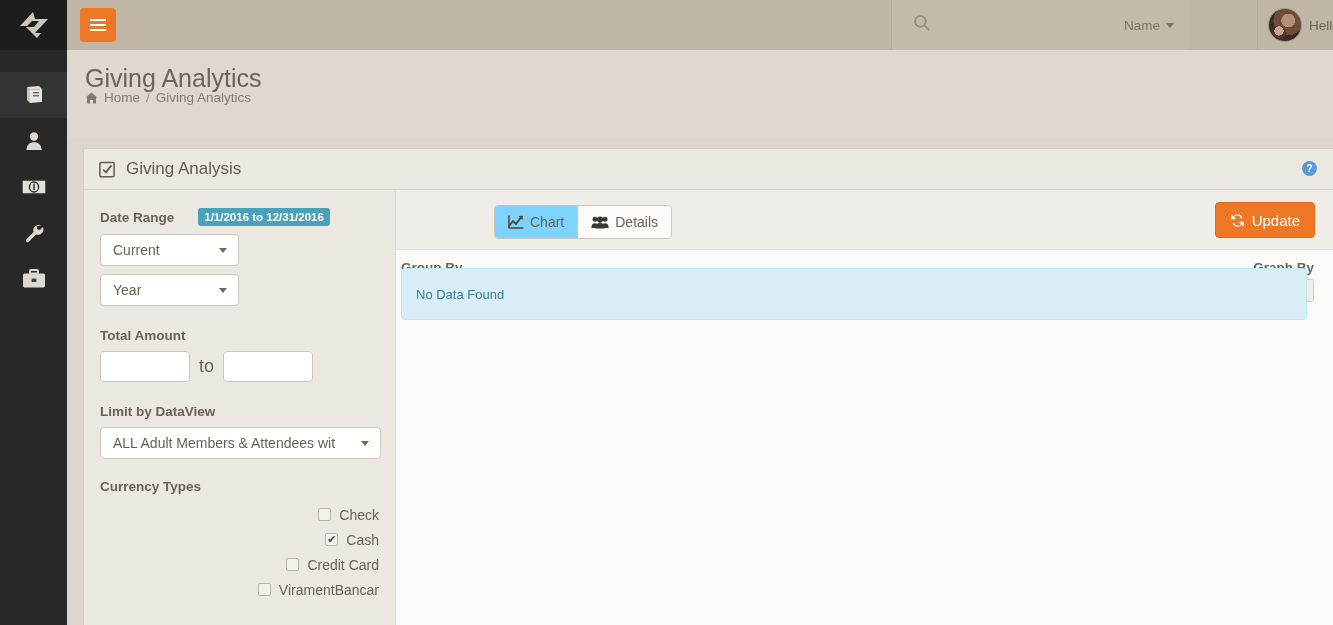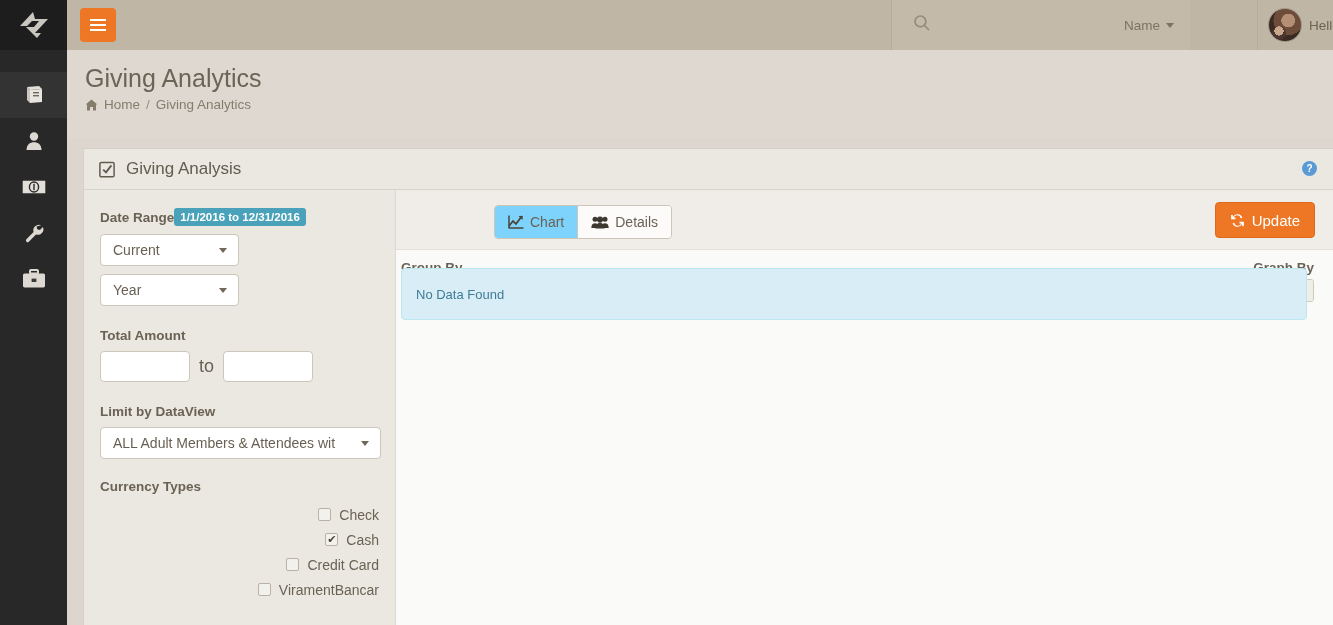--- a/index.html
+++ b/index.html
@@ -96,21 +96,21 @@
   .pagehead {
     position: absolute; left: 67px; top: 50px;
     width: 1266px; height: 88px;
     background: #ded8d0;
   }
   .pagetitle {
     position: absolute; left: 18px; top: 14px;
     font-size: 25px; font-weight: 400; color: #6b6557;
   }
   .crumbs {
-    position: absolute; left: 18px; top: 47px;
+    position: absolute; left: 18px; top: 40px;
     font-size: 13.5px; color: #857c6c;
     display: flex; align-items: center; gap: 6px;
   }
   .crumbs a { color: #857c6c; text-decoration: none; cursor: pointer; }
   .crumbs .sep { color: #9b9283; }
 
   
   .panel {
     position: absolute; left: 83px; top: 148px;
     width: 1250px; height: 477px;
@@ -144,21 +144,21 @@
   
   .filters {
     position: absolute; left: 0; top: 0;
     width: 312px; height: 436px;
     background: #ebe8e1;
     border-right: 1px solid #ddd8cf;
     padding: 18px 16px 0 16px;
   }
   .f-label {
     font-size: 13.5px; font-weight: bold; color: #6a6255;
-    display: flex; align-items: center; gap: 0;
+    display: flex; align-items: center; gap: 24px;
     margin-bottom: 8px;
   }
   .badge {
     background: #49a2ba; color: #fff;
     font-size: 11.5px; font-weight: bold;
     padding: 3px 6px; border-radius: 3px;
   }
   .sel {
     position: relative;
     width: 139px; height: 32px;

